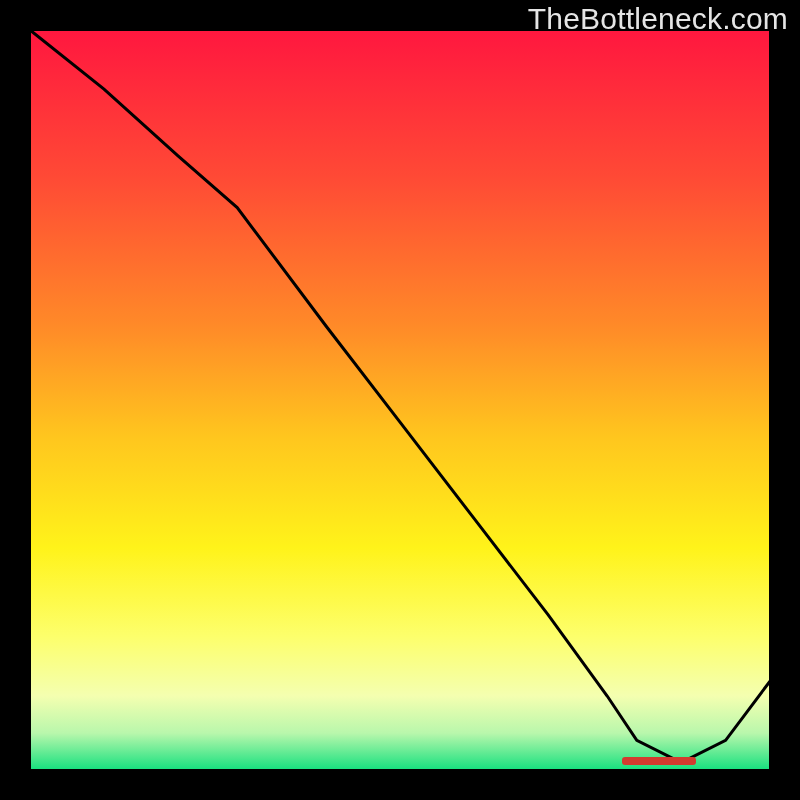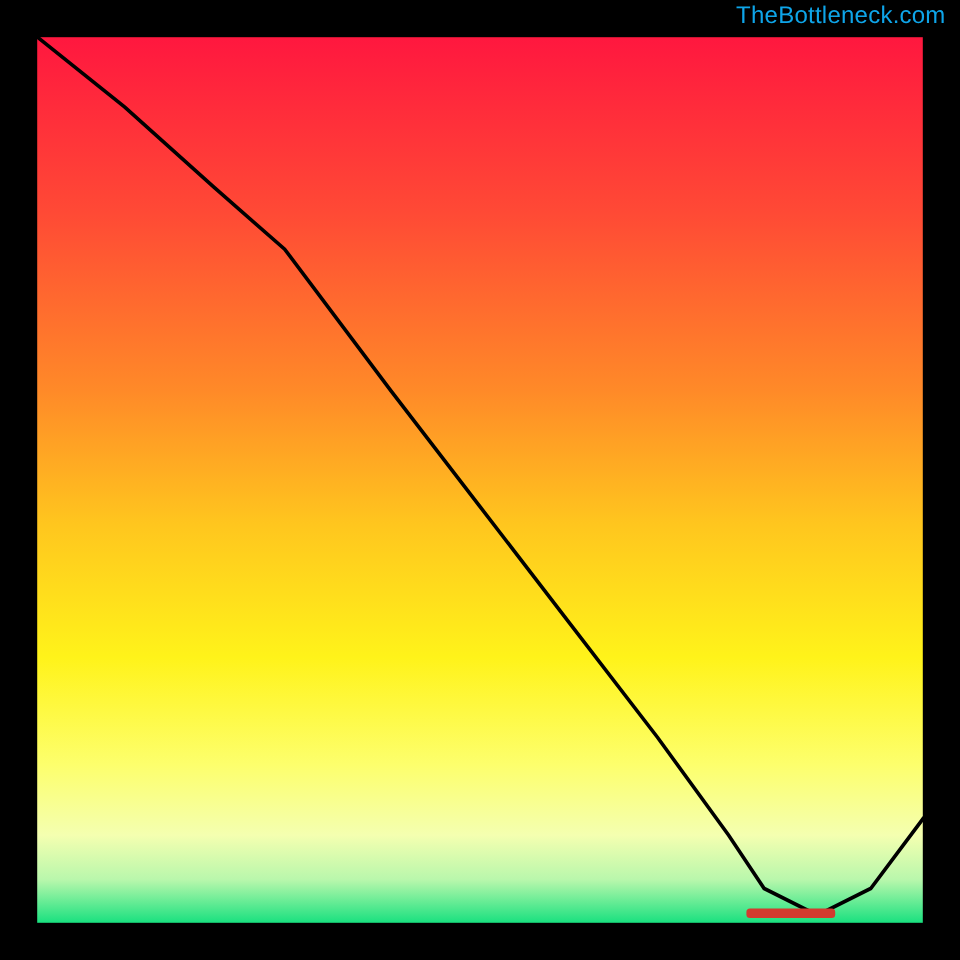--- a/index.html
+++ b/index.html
@@ -13,22 +13,22 @@
   }
   .page {
     position: relative;
     width: 800px;
     height: 800px;
   }
   .watermark {
     position: absolute;
     top: 2px;
     right: 12px;
-    color: #0ea5e9;
-    font-size: 20px;
+    color: #e5e5e5;
+    font-size: 30px;
     font-weight: 500;
     letter-spacing: 0.2px;
   }
   .plot-frame {
     position: absolute;
     left: 30px;
     top: 30px;
     width: 740px;
     height: 740px;
     box-sizing: border-box;

